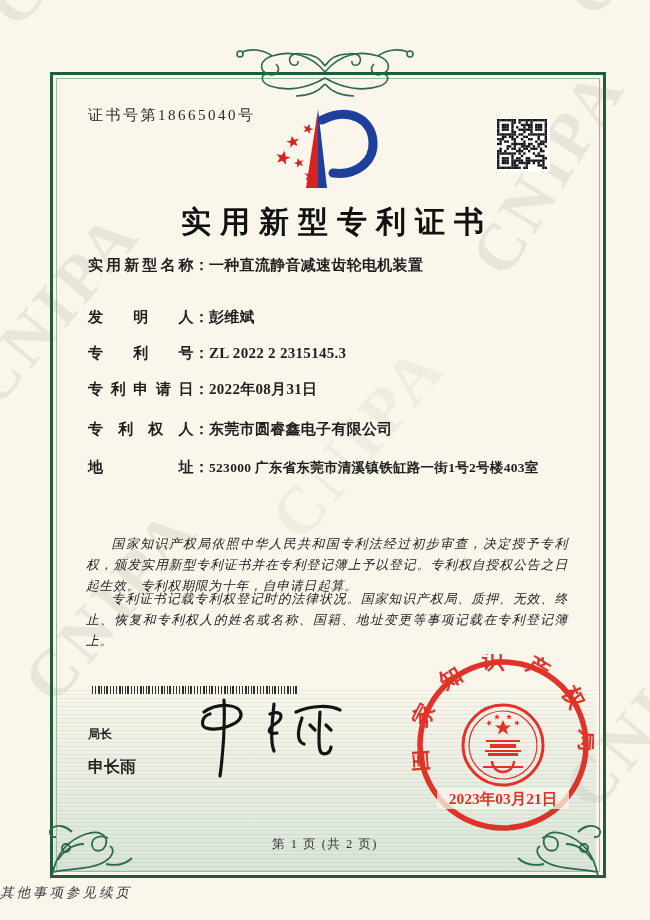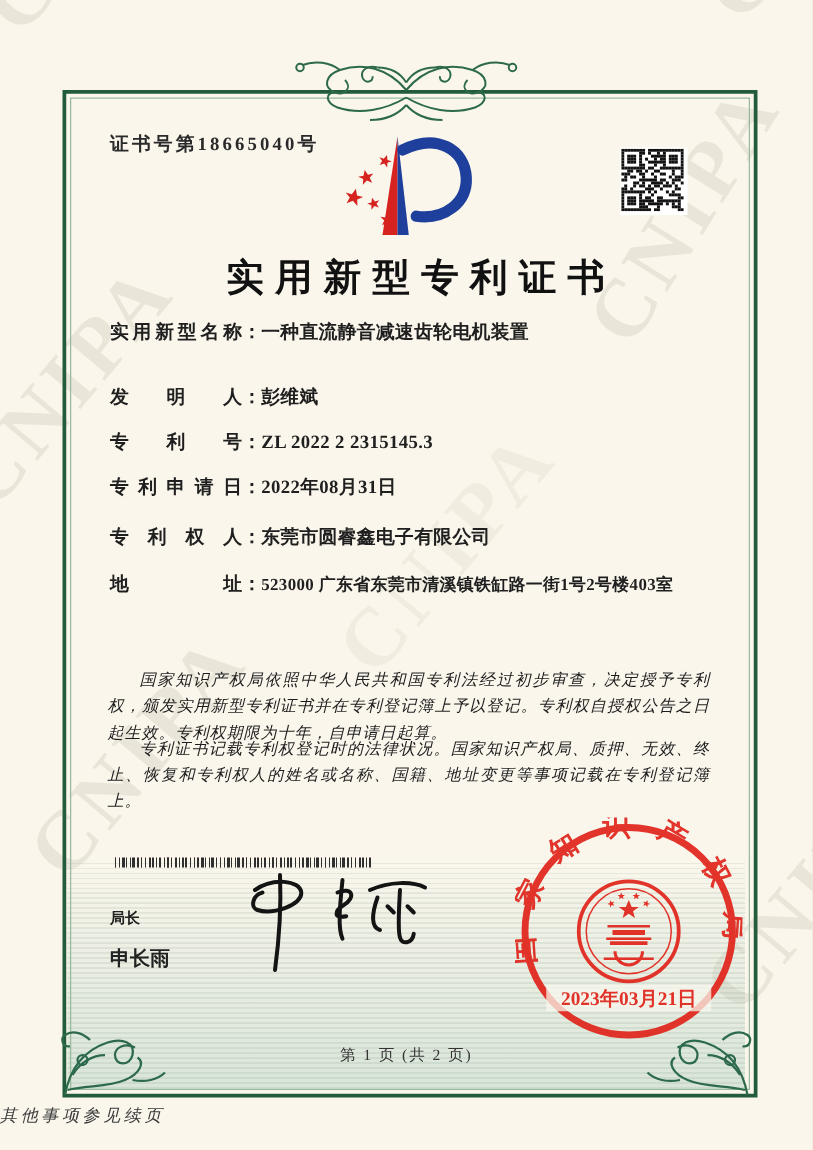--- a/index.html
+++ b/index.html
@@ -19,21 +19,21 @@
   .frame{position:absolute;left:50px;top:72px;width:550px;height:800px;border:3px solid #235c3d;}
   .frame-inner{position:absolute;inset:3px;border:1px solid #9ab9a5;}
   .green-band{
     position:absolute;left:54px;top:690px;width:542px;height:181px;
     background:
       repeating-linear-gradient(0deg, rgba(70,120,90,.10) 0 1px, rgba(0,0,0,0) 1px 4px),
       linear-gradient(180deg, rgba(190,215,200,0) 0%, rgba(185,212,197,.5) 100%);
   }
   .ornament{position:absolute;}
   
-  .cert-no{position:absolute;left:88px;top:106px;font-size:15px;font-weight:bold;letter-spacing:2.5px;color:#2a2a2a;}
+  .cert-no{position:absolute;left:88px;top:106px;font-size:15px;font-weight:normal;letter-spacing:2.5px;color:#2a2a2a;}
   .logo{position:absolute;left:272px;top:104px;}
   .qr{position:absolute;left:496px;top:118px;width:52px;height:52px;background:#fff;padding:1px;}
   .title{
     position:absolute;left:0;top:202px;width:100%;text-align:center;
     font-size:30px;font-weight:bold;letter-spacing:9px;padding-left:24px;box-sizing:border-box;color:#111;
   }
   
   .row{position:absolute;left:88px;width:474px;font-size:15px;font-weight:bold;color:#1f1f1f;letter-spacing:.5px;}
   .row .lb{display:inline-block;width:106px;text-align:justify;text-align-last:justify;}
   .row .cl{display:inline-block;width:15px;text-align:left;}

